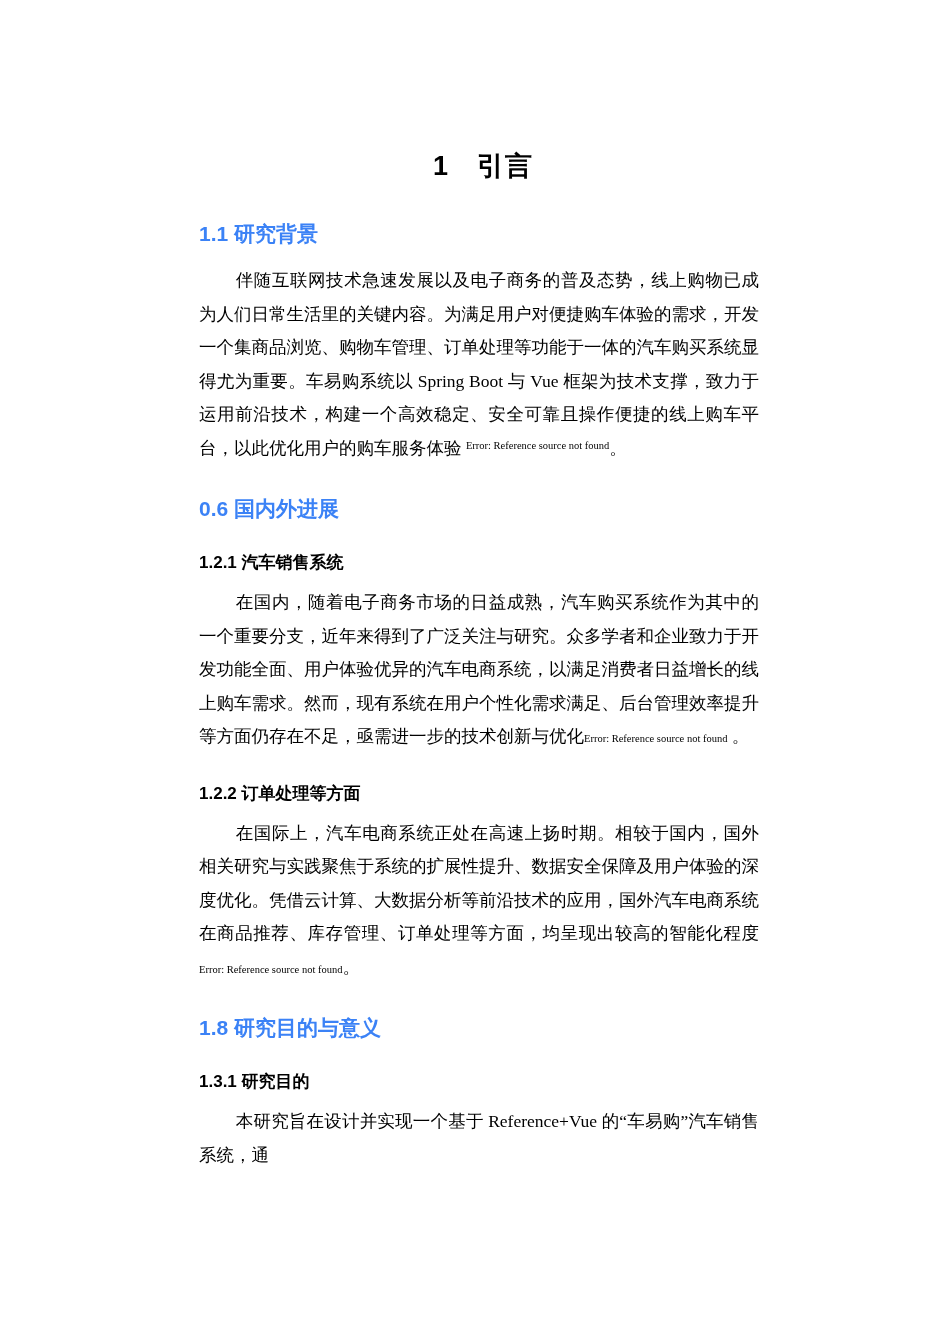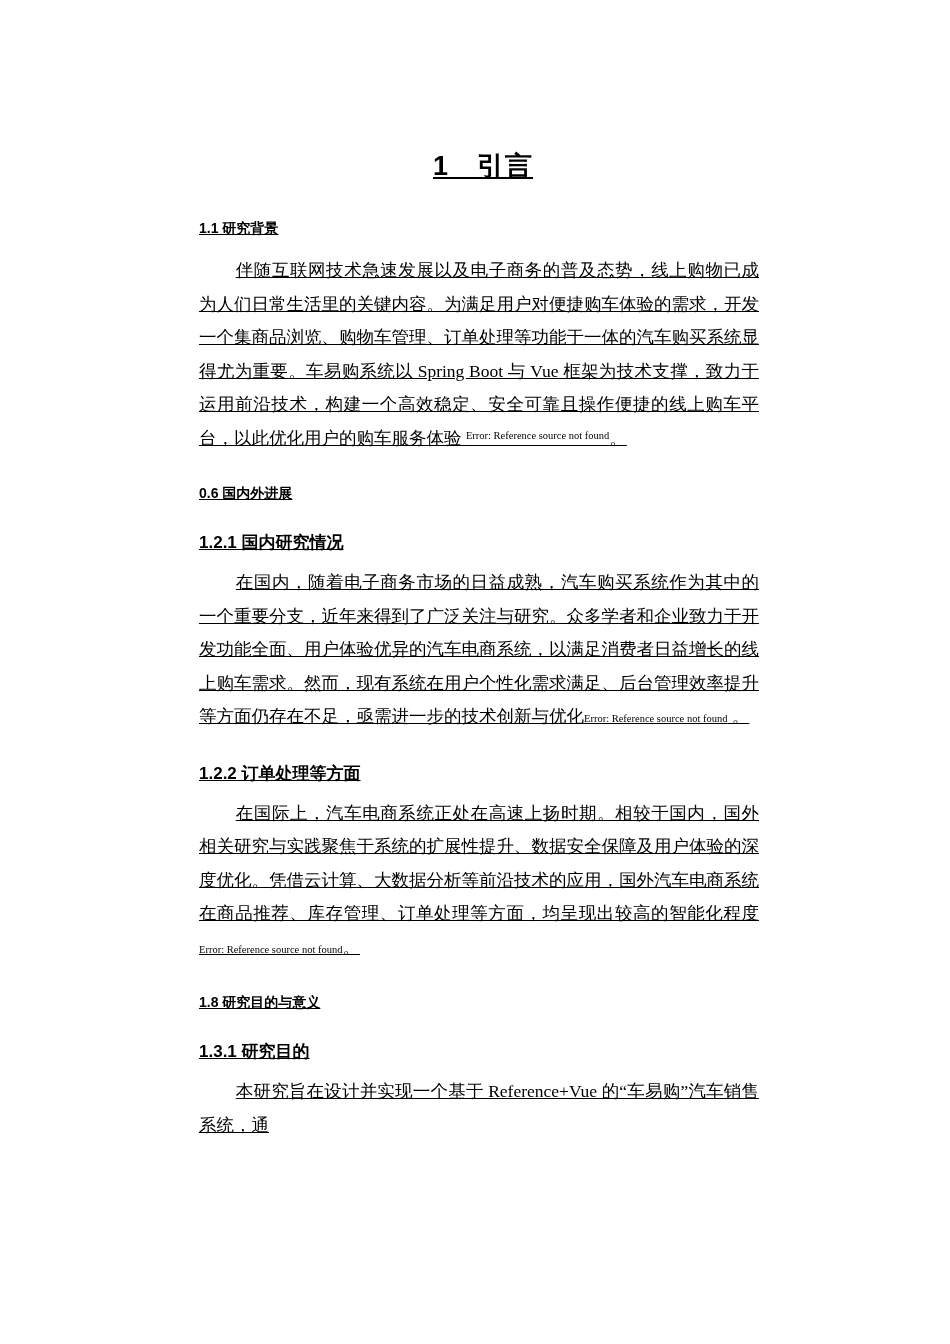--- a/index.html
+++ b/index.html
@@ -11,37 +11,36 @@
     position: relative;
     width: 776px;
     height: 1344px;
     margin: 0 auto;
     background: #ffffff;
     box-sizing: border-box;
     padding: 148px 96px 40px 112px;
     color: #000000;
     overflow: hidden;
     font-family: "Liberation Serif", "DejaVu Serif", serif;
-    text-decoration: underline;
   }
   .doc-title {
     margin: 0 0 36px 0;
     text-align: center;
     font-family: "Liberation Sans", "DejaVu Sans", sans-serif;
     font-weight: bold;
     font-size: 27px;
     letter-spacing: 1px;
     color: #000;
   }
   .h-sec {
     margin: 30px 0 16px 0;
     font-family: "Liberation Sans", "DejaVu Sans", sans-serif;
     font-weight: bold;
-    font-size: 14px;
-    color: #000000;
+    font-size: 21px;
+    color: #3b82f6;
   }
   .h-sub {
     margin: 28px 0 12px 0;
     font-family: "Liberation Sans", "DejaVu Sans", sans-serif;
     font-weight: bold;
     font-size: 17px;
     color: #000;
   }
   .para {
     margin: 0 8px 2px 0;
@@ -64,21 +63,21 @@
 </style>
 </head>
 <body>
 
 <div class="page">
   <h1 class="doc-title">1　引言</h1>
   <div>
       <h2 class="h-sec">1.1 研究背景</h2>
       <p class="para"><span>伴随互联网技术急速发展以及电子商务的普及态势，线上购物已成为人们日常生活里的关键内容。为满足用户对便捷购车体验的需求，开发一个集商品浏览、购物车管理、订单处理等功能于一体的汽车购买系统显得尤为重要。车易购系统以 Spring Boot 与 Vue 框架为技术支撑，致力于运用前沿技术，构建一个高效稳定、安全可靠且操作便捷的线上购车平台，以此优化用户的购车服务体验 </span><span class="ref-error sup">Error: Reference source not found</span><span>。</span></p>
       <h2 class="h-sec">0.6 国内外进展</h2>
-      <h3 class="h-sub">1.2.1  国内研究情况</h3>
+      <h3 class="h-sub">1.2.1  汽车销售系统</h3>
       <p class="para"><span>在国内，随着电子商务市场的日益成熟，汽车购买系统作为其中的一个重要分支，近年来得到了广泛关注与研究。众多学者和企业致力于开发功能全面、用户体验优异的汽车电商系统，以满足消费者日益增长的线上购车需求。然而，现有系统在用户个性化需求满足、后台管理效率提升等方面仍存在不足，亟需进一步的技术创新与优化</span><span class="ref-error">Error: Reference source not found</span><span> 。</span></p>
       <h3 class="h-sub">1.2.2  订单处理等方面</h3>
       <p class="para"><span>在国际上，汽车电商系统正处在高速上扬时期。相较于国内，国外相关研究与实践聚焦于系统的扩展性提升、数据安全保障及用户体验的深度优化。凭借云计算、大数据分析等前沿技术的应用，国外汽车电商系统在商品推荐、库存管理、订单处理等方面，均呈现出较高的智能化程度 </span><span class="ref-error">Error: Reference source not found</span><span>。</span></p>
       <h2 class="h-sec">1.8 研究目的与意义</h2>
       <h3 class="h-sub">1.3.1  研究目的</h3>
       <p class="para"><span>本研究旨在设计并实现一个基于 Reference+Vue 的“车易购”汽车销售系统，通</span></p>
     </div>
 </div>
 
 </body></html>

